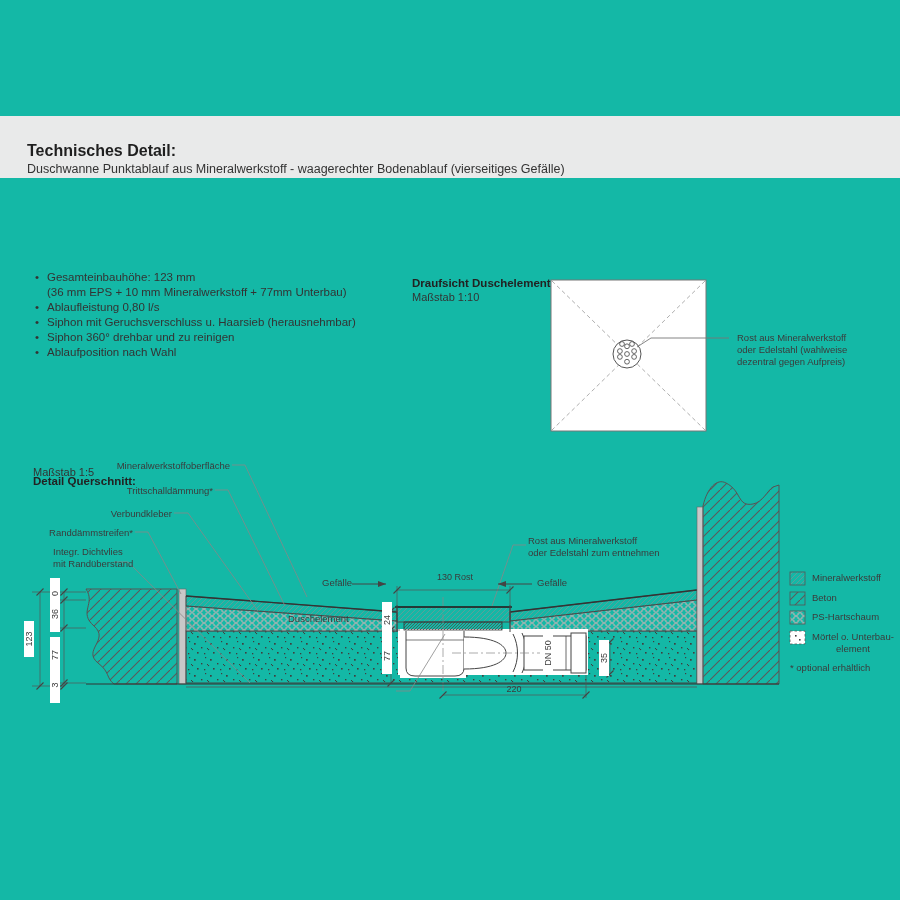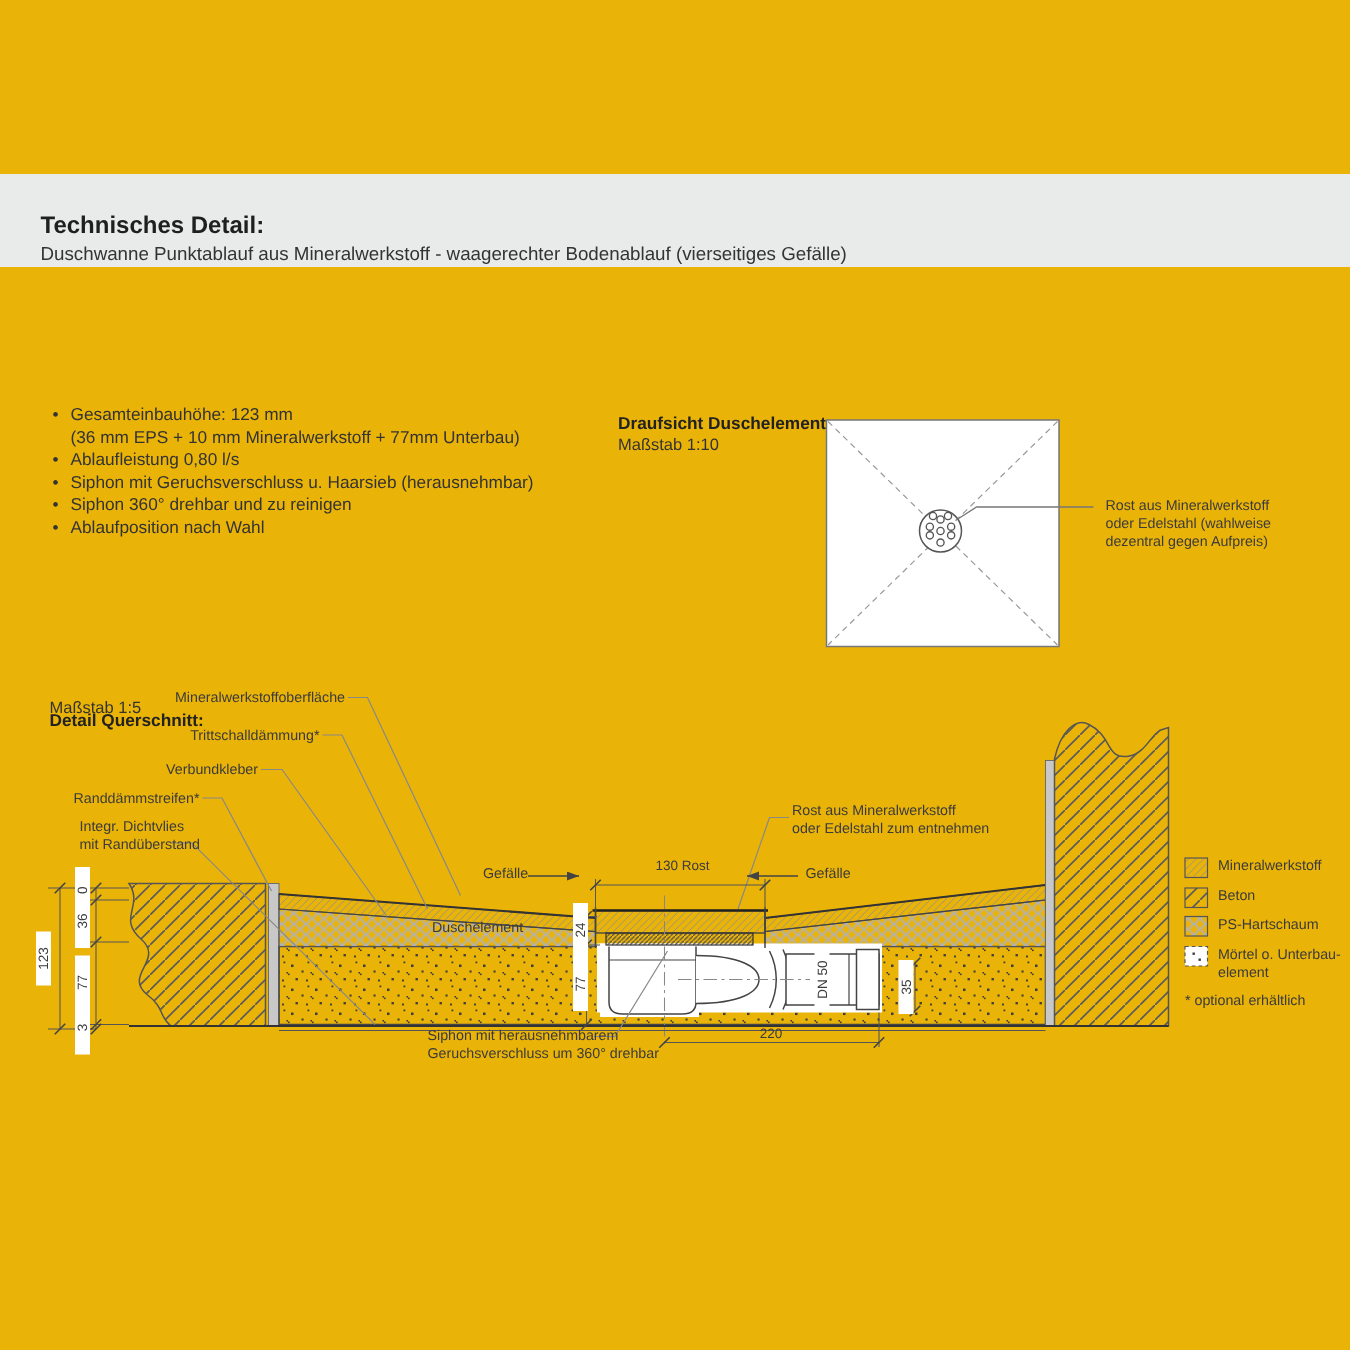--- a/index.html
+++ b/index.html
@@ -1,34 +1,34 @@
 <!DOCTYPE html>
 <html><head>
 <meta charset="utf-8">
 <style>
   html,body{margin:0;padding:0;background:#fff;}
-  .page{position:relative;width:900px;height:900px;background:#eab308;overflow:hidden;
+  .page{position:relative;width:900px;height:900px;background:#14b8a6;overflow:hidden;
         font-family:"Liberation Sans", sans-serif;color:#3c3c3c;}
   .band{position:absolute;left:0;top:116px;width:900px;height:62px;background:#e9eaea;}
   .title{position:absolute;left:27px;top:142px;font-size:16px;font-weight:bold;color:#1f1f1f;}
   .subtitle{position:absolute;left:27px;top:162px;font-size:12.5px;color:#333;text-align:right;}
   .specs{position:absolute;left:35px;top:270px;margin:0;padding:0;list-style:none;
          font-size:11.5px;line-height:15px;color:#333;}
   .specs li{position:relative;padding-left:12px;}
   .specs li::before{content:"•";position:absolute;left:0;top:0;}
   .specs .note{padding-left:0;}
   .h{position:absolute;font-size:11.5px;font-weight:bold;color:#222;}
   .sc{position:absolute;font-size:11px;color:#333;}
   .lbl{position:absolute;font-size:9.5px;line-height:12px;color:#3b3b3b;white-space:pre-line;}
   .lbl.r{text-align:right;}
   .dim{position:absolute;width:36px;text-align:center;font-size:9px;line-height:10px;
        color:#3b3b3b;transform:rotate(-90deg);transform-origin:center;background:#fff;}
   .dimh{position:absolute;font-size:9px;color:#3b3b3b;text-align:center;}
   svg{position:absolute;left:0;top:0;}
-  .legend-label{position:absolute;font-size:9.5px;line-height:12px;color:#3b3b3b;white-space:pre-line;}
+  .legend-label{position:absolute;font-size:9.5px;line-height:12px;color:#3b3b3b;white-space:pre-line;text-align:center;}
 </style>
 </head>
 <body>
 
 <div class="page">
 
   <div class="band"></div>
   <div class="title">Technisches Detail:</div>
   <div class="subtitle">Duschwanne Punktablauf aus Mineralwerkstoff - waagerechter Bodenablauf (vierseitiges Gefälle)</div>
 
@@ -217,22 +217,20 @@
   </svg>
 
   <div class="lbl r" style="left:60px;top:460px;width:170px;">Mineralwerkstoffoberfläche</div>
   <div class="lbl r" style="left:43px;top:485px;width:170px;">Trittschalldämmung*</div>
   <div class="lbl r" style="left:32px;top:508px;width:140px;">Verbundkleber</div>
   <div class="lbl r" style="left:13px;top:527px;width:120px;">Randdämmstreifen*</div>
   <div class="lbl" style="left:53px;top:546px;">Integr. Dichtvlies
 mit Randüberstand</div>
   <div class="lbl" style="left:528px;top:535px;">Rost aus Mineralwerkstoff
 oder Edelstahl zum entnehmen</div>
-  <div class="lbl" style="left:285px;top:685px;">Siphon mit herausnehmbarem
-Geruchsverschluss um 360° drehbar</div>
   <div class="lbl" style="left:288px;top:613px;text-align:right;">Duschelement</div>
   <div class="lbl" style="left:322px;top:577px;">Gefälle</div>
   <div class="lbl" style="left:537px;top:577px;">Gefälle</div>
 
   <div class="dim" style="left:11px;top:634px;">123</div>
   <div class="dim" style="left:37px;top:591px;">10</div>
   <div class="dim" style="left:37px;top:609px;">36</div>
   <div class="dim" style="left:37px;top:650px;">77</div>
   <div class="dim" style="left:37px;top:680px;">3</div>
   <div class="dim" style="left:369px;top:615px;">24</div>

